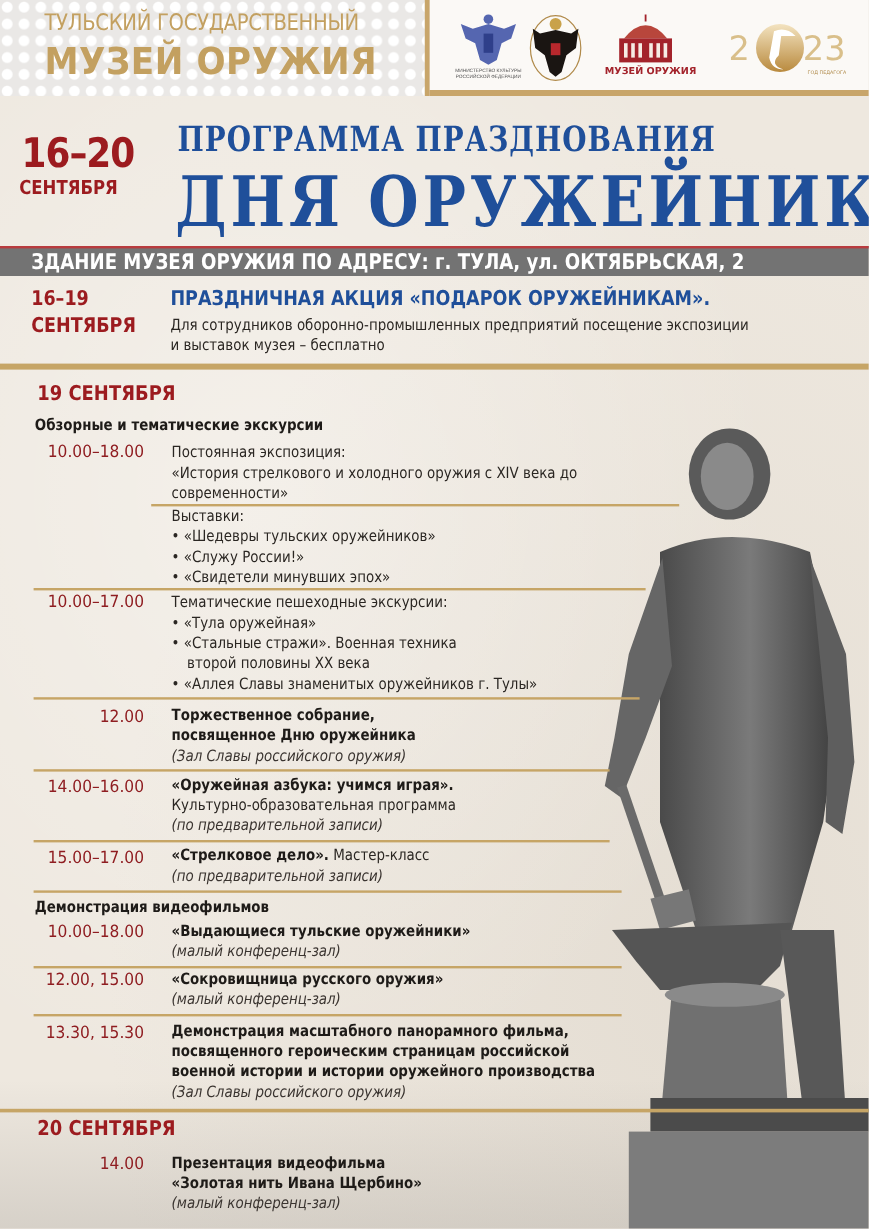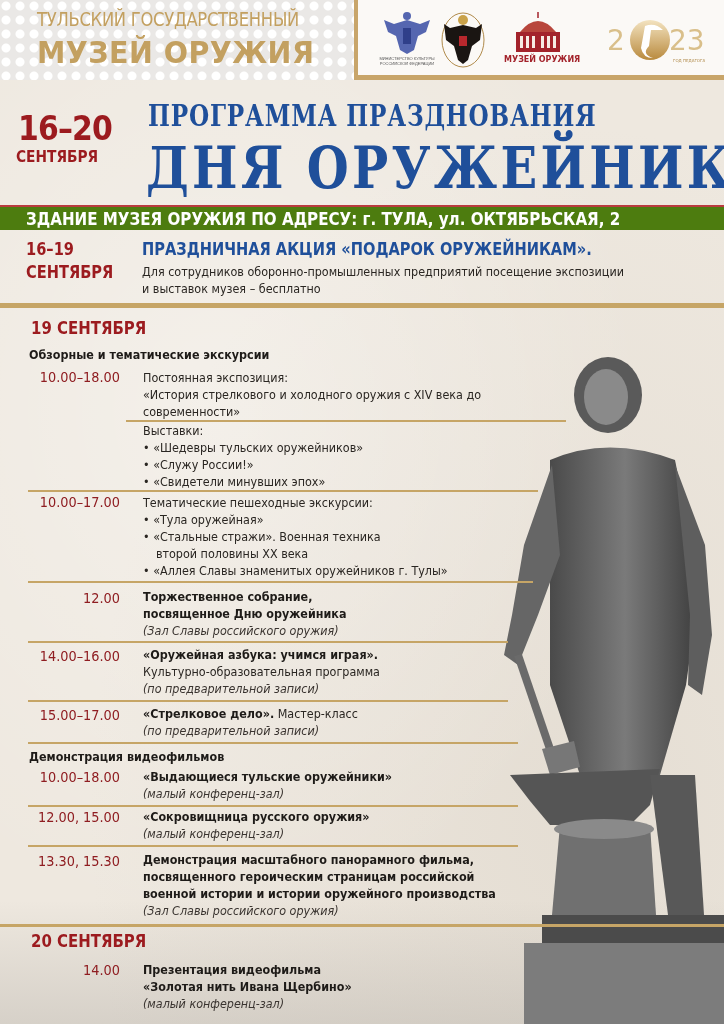--- a/index.html
+++ b/index.html
@@ -74,21 +74,21 @@
     white-space: nowrap;
   }
   .title-2 {
     position: absolute; left: 146px; top: 138px;
     font-family: "DejaVu Serif", serif; font-weight: bold; font-size: 58px;
     color: #1f4f9a; letter-spacing: 4px; transform: scaleX(0.83); transform-origin: left;
     white-space: nowrap; line-height: 60px;
   }
   .address-bar {
     position: absolute; left: 0; top: 205px; width: 724px; height: 25px;
-    background: #4d7c0f; border-top: 2px solid #b93b3e;
+    background: #737373; border-top: 2px solid #b93b3e;
   }
   .address-bar span {
     position: absolute; left: 26px; top: 1px;
     font-family: "DejaVu Sans", sans-serif; font-weight: bold; font-size: 18px; color: #fff;
     transform: scaleX(0.84); transform-origin: left; white-space: nowrap;
   }
 
   .promo-date-1 {
     position: absolute; left: 26px; top: 239px;
     font-family: "DejaVu Sans", sans-serif; font-weight: bold; font-size: 17px; color: #9c1b1f;

